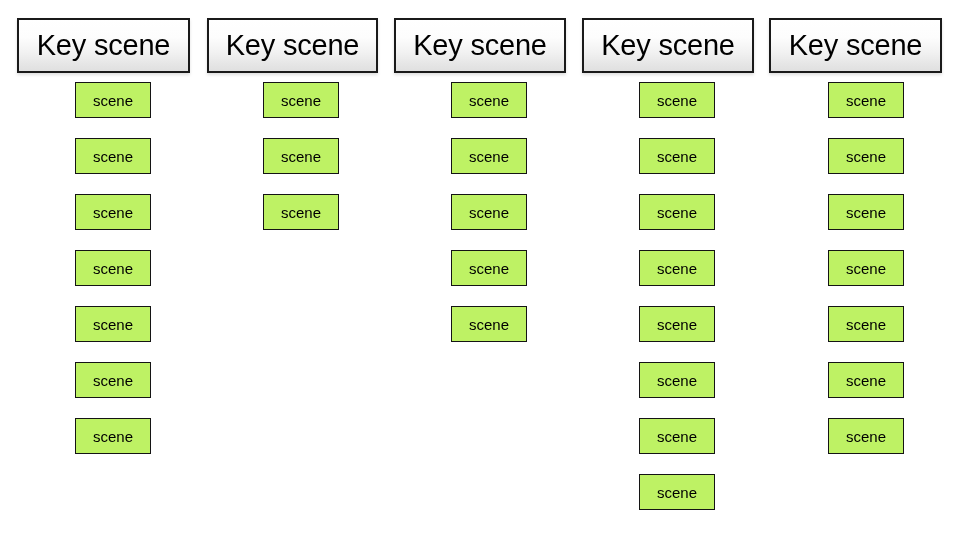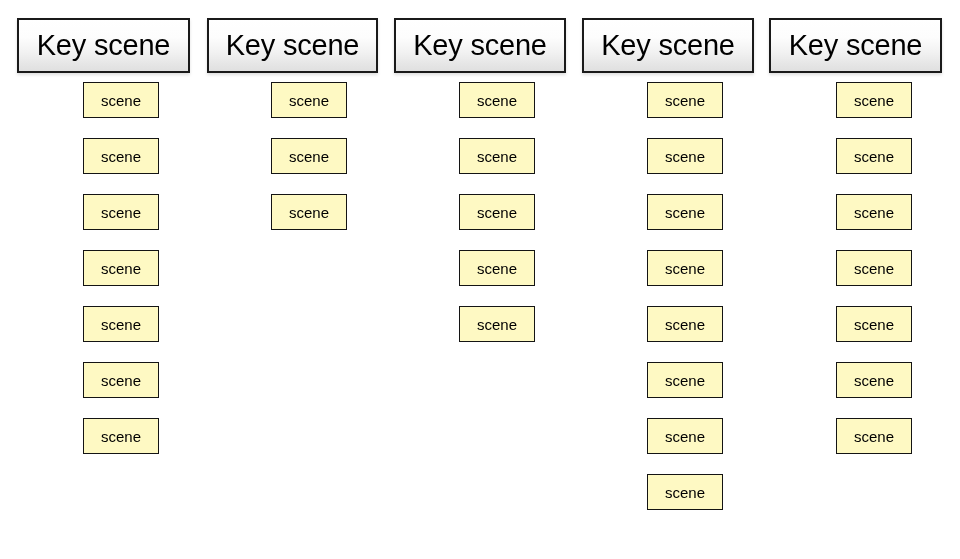--- a/index.html
+++ b/index.html
@@ -56,26 +56,26 @@
   }
 
   
   .column {
     position: absolute;
     top: 0;
     width: 76px;
   }
   .scene-box {
     position: absolute;
-    left: 16px;
+    left: 8px;
     width: 76px;
     height: 36px;
     box-sizing: border-box;
     border: 1.6px solid #141414;
-    background: #fef9c3;
+    background: #bef264;
     display: flex;
     align-items: center;
     justify-content: center;
   }
   .scene-label {
     font-family: "Liberation Sans", sans-serif;
     font-size: 15px;
     line-height: 1;
     color: #000000;
     white-space: nowrap;

